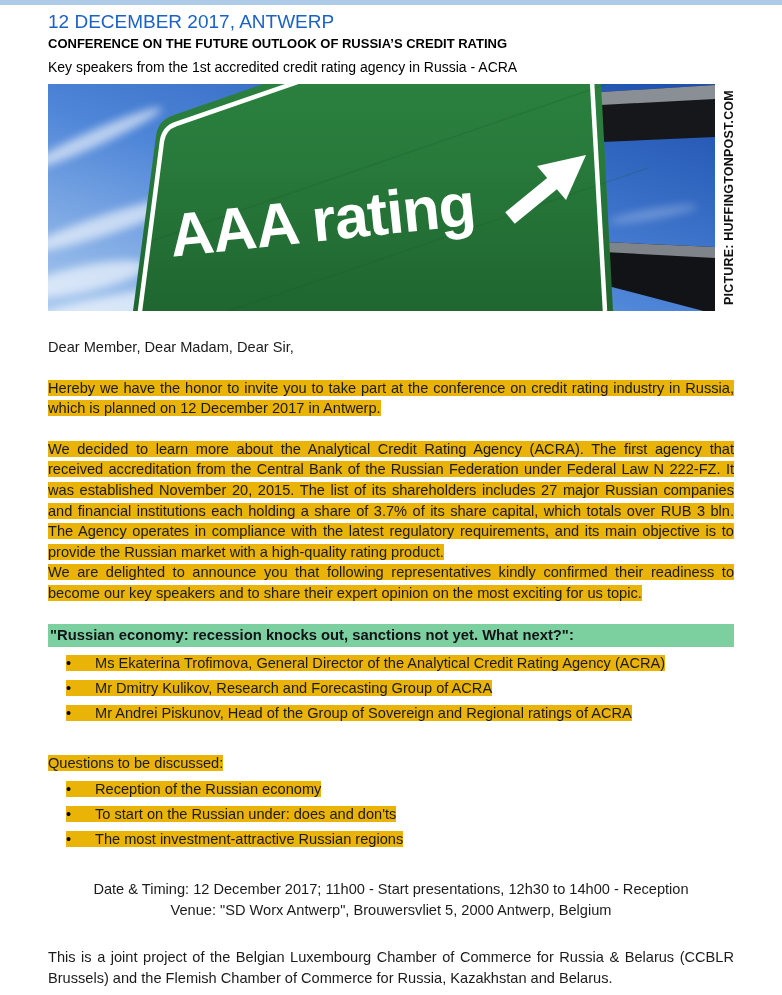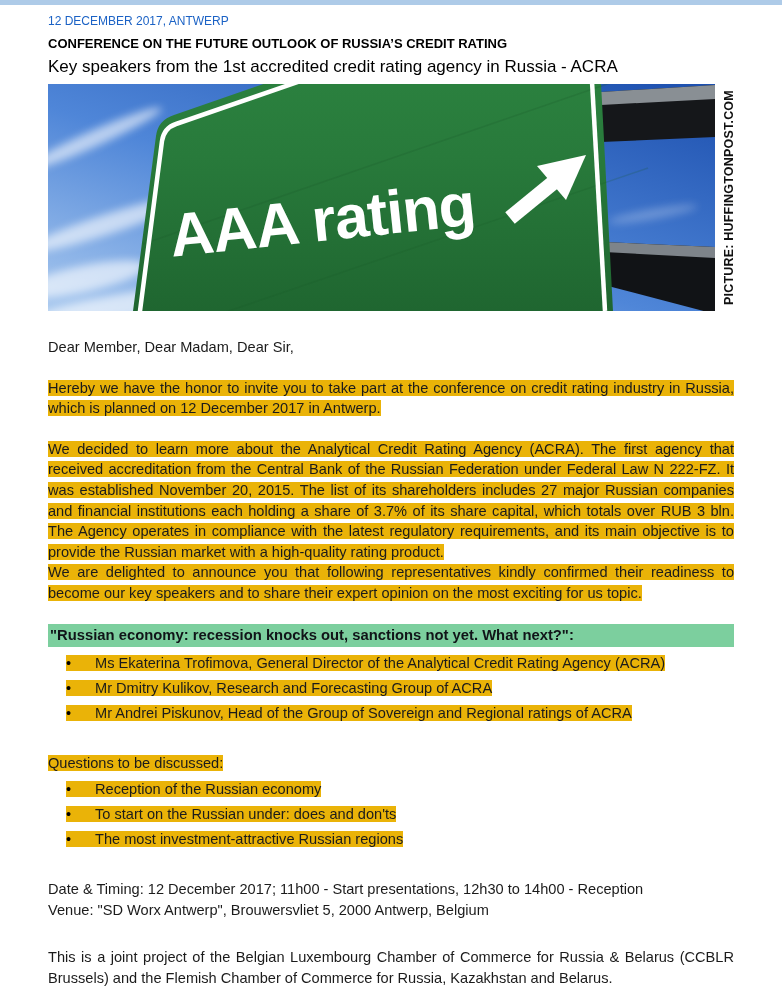--- a/index.html
+++ b/index.html
@@ -4,23 +4,23 @@
 <title>Conference Invitation</title>
 <style>
   html,body{margin:0;padding:0;}
   body{
     width:782px;height:995px;background:#ffffff;
     font-family:"Liberation Sans","DejaVu Sans",sans-serif;
     color:#1b1b1b;position:relative;overflow:hidden;
   }
   .top-bar{width:782px;height:5px;background:#aecbe8;}
   .page{padding:0 48px;width:686px;}
-  .t1{color:#1b62c5;font-size:12px;font-weight:400;line-height:21px;margin:6px 0 0;}
+  .t1{color:#1b62c5;font-size:19px;font-weight:400;line-height:21px;margin:6px 0 0;}
   .t2{color:#000000;font-size:13px;font-weight:700;line-height:21px;margin:1px 0 0;}
-  .t3{color:#000;font-size:17px;font-weight:400;line-height:22px;margin:2px 0 6px;}
+  .t3{color:#000;font-size:14px;font-weight:400;line-height:22px;margin:2px 0 6px;}
   .photo-row{position:relative;height:227px;width:686px;}
   .photo{position:absolute;left:0;top:0;width:667px;height:227px;display:block;}
   .credit{
     position:absolute;left:668px;top:0;height:227px;width:26px;
     writing-mode:vertical-rl;transform:rotate(180deg);
     font-size:12.5px;font-weight:700;color:#111;letter-spacing:.2px;
     display:flex;align-items:center;justify-content:center;white-space:nowrap;
   }
   p{margin:0;}
   .body-text{font-size:14.6px;line-height:20.6px;}
@@ -29,21 +29,21 @@
   .salutation{margin-top:26px;}
   .block{margin-top:20px;}
   .green-head{
     margin-top:20px;background:#7ccf9e;font-weight:700;color:#101418;
     font-size:14.8px;line-height:21px;padding:1px 2px;
   }
   ul.bullets{margin:4px 0 0;padding:0;list-style:none;}
   ul.bullets li{line-height:25px;padding-left:18px;}
   .dot{display:inline-block;width:29px;color:#000;}
   .q-label{margin-top:27px;}
-  .details{margin-top:27px;}
+  .details{margin-top:27px;text-align:center;}
   .footer{margin-top:27px;}
 </style>
 </head>
 <body>
 
 <div class="top-bar"></div>
 
 <div class="page">
 
   <p class="t1">12 DECEMBER 2017, ANTWERP</p>

